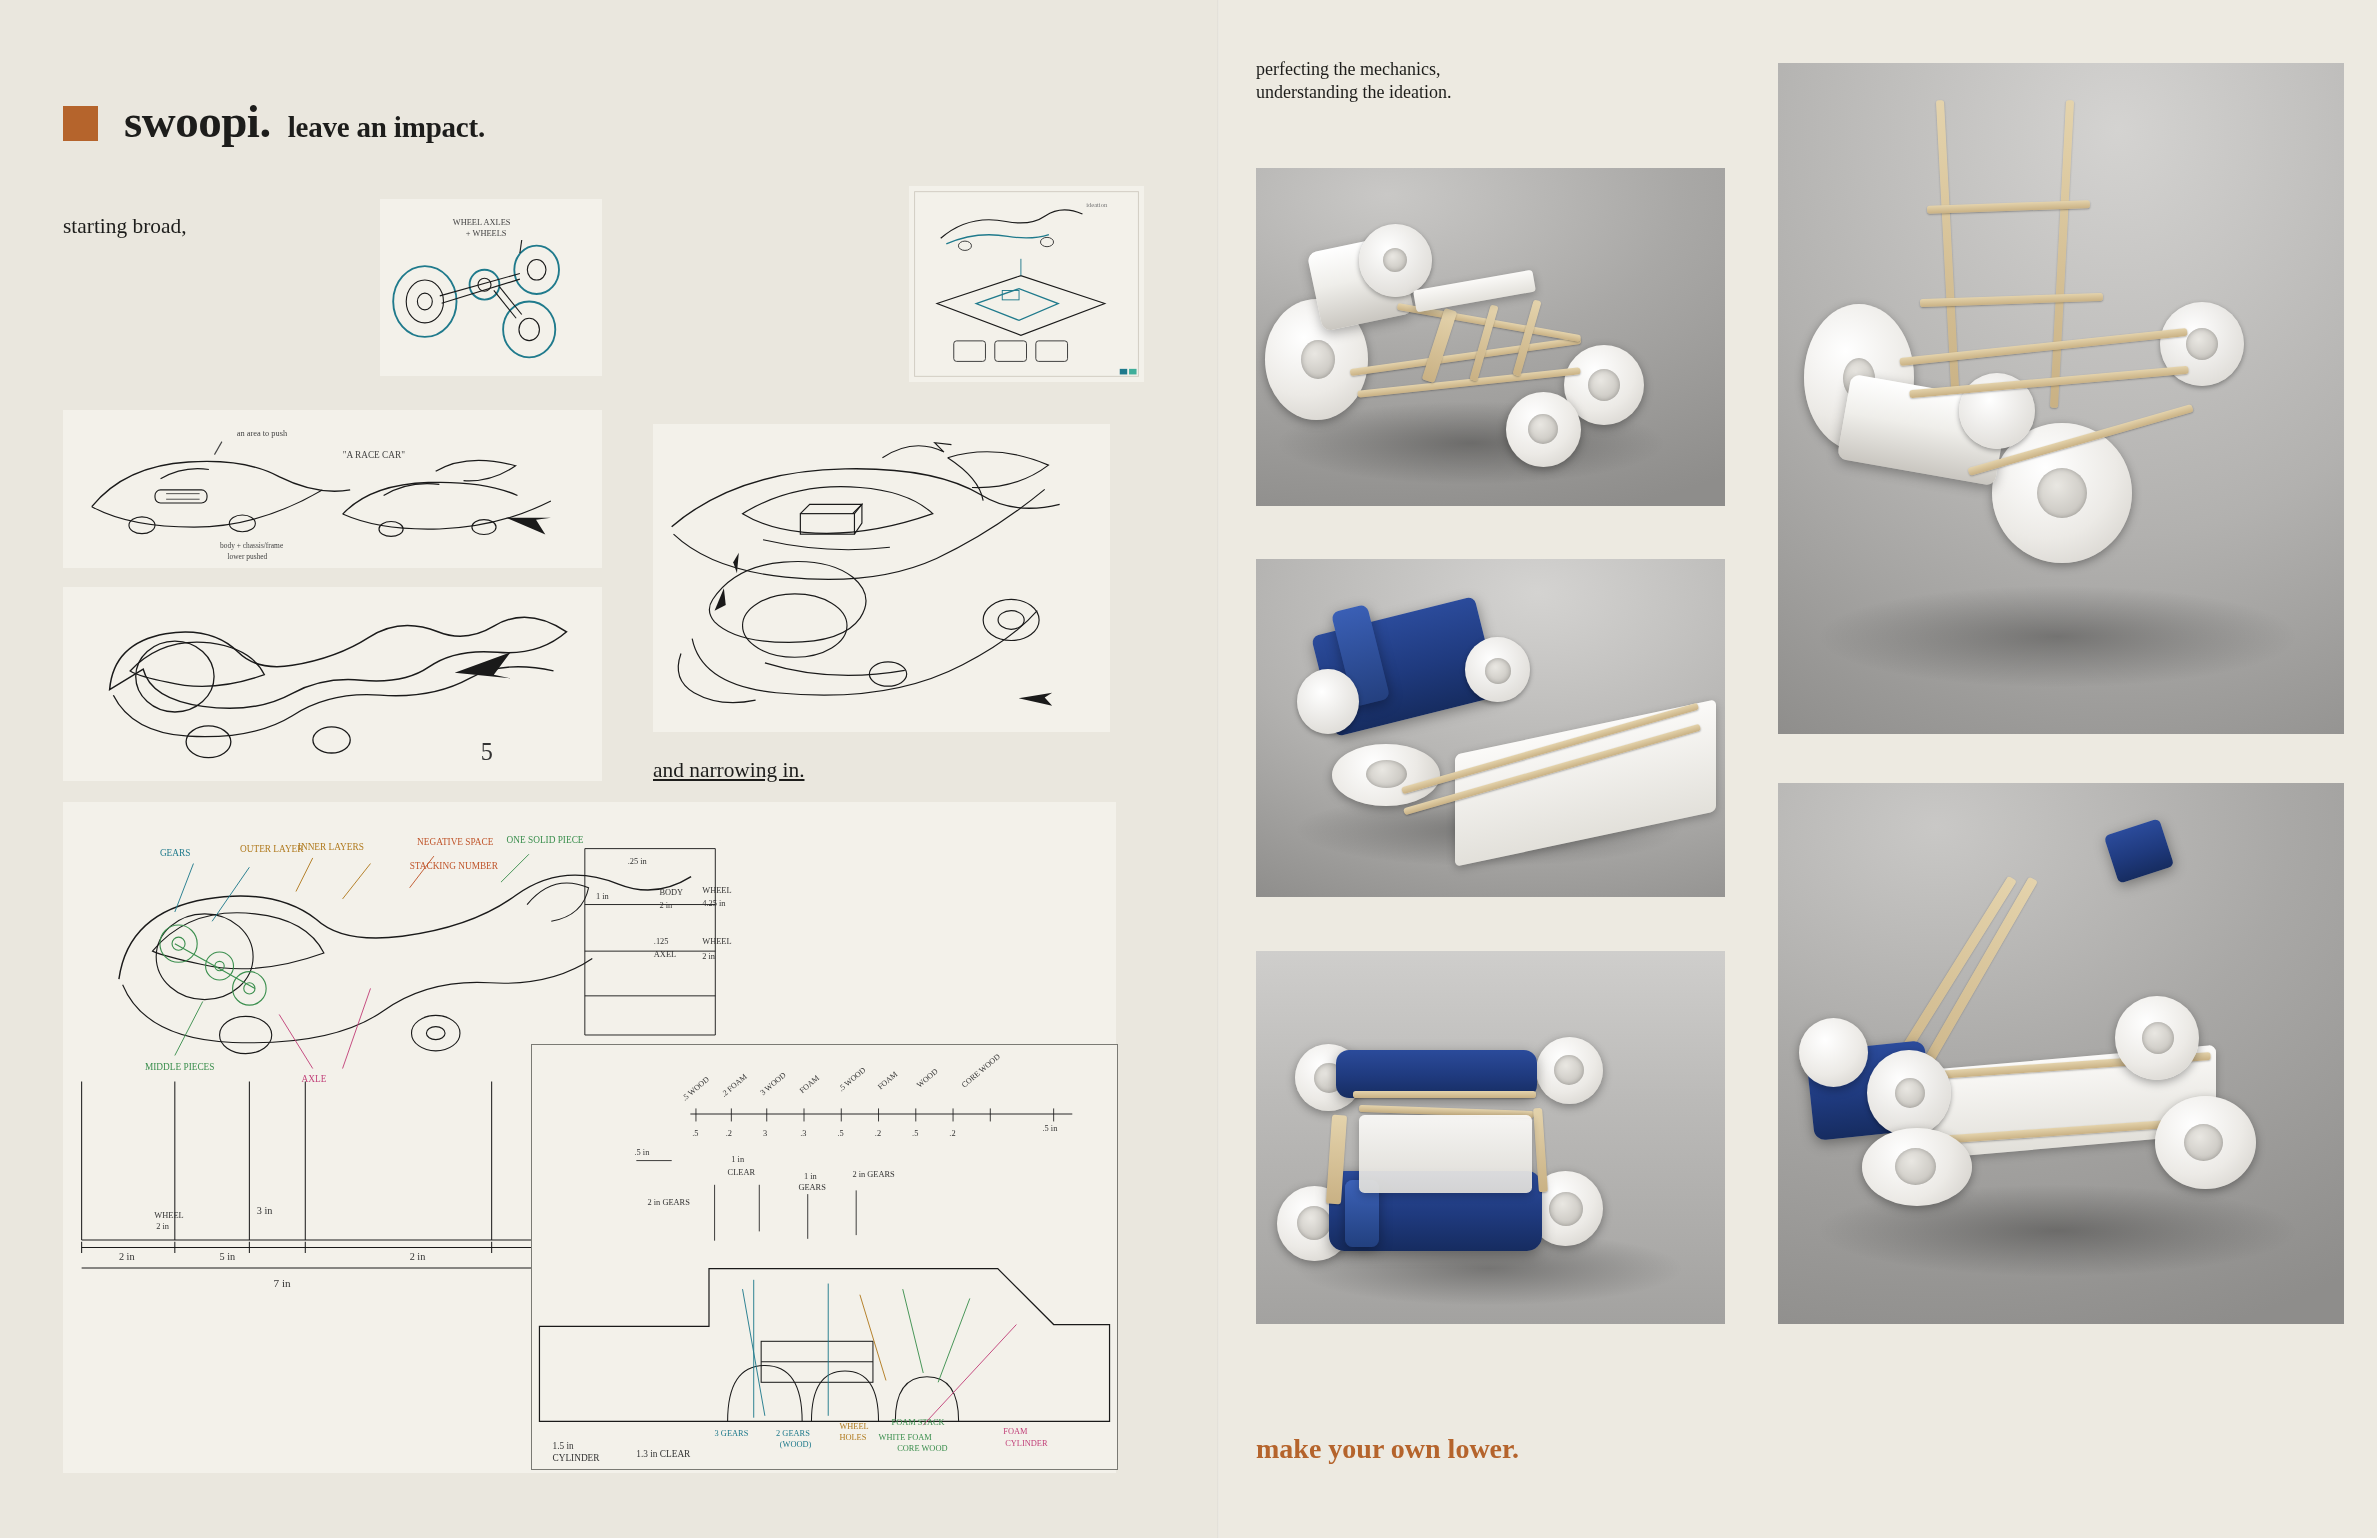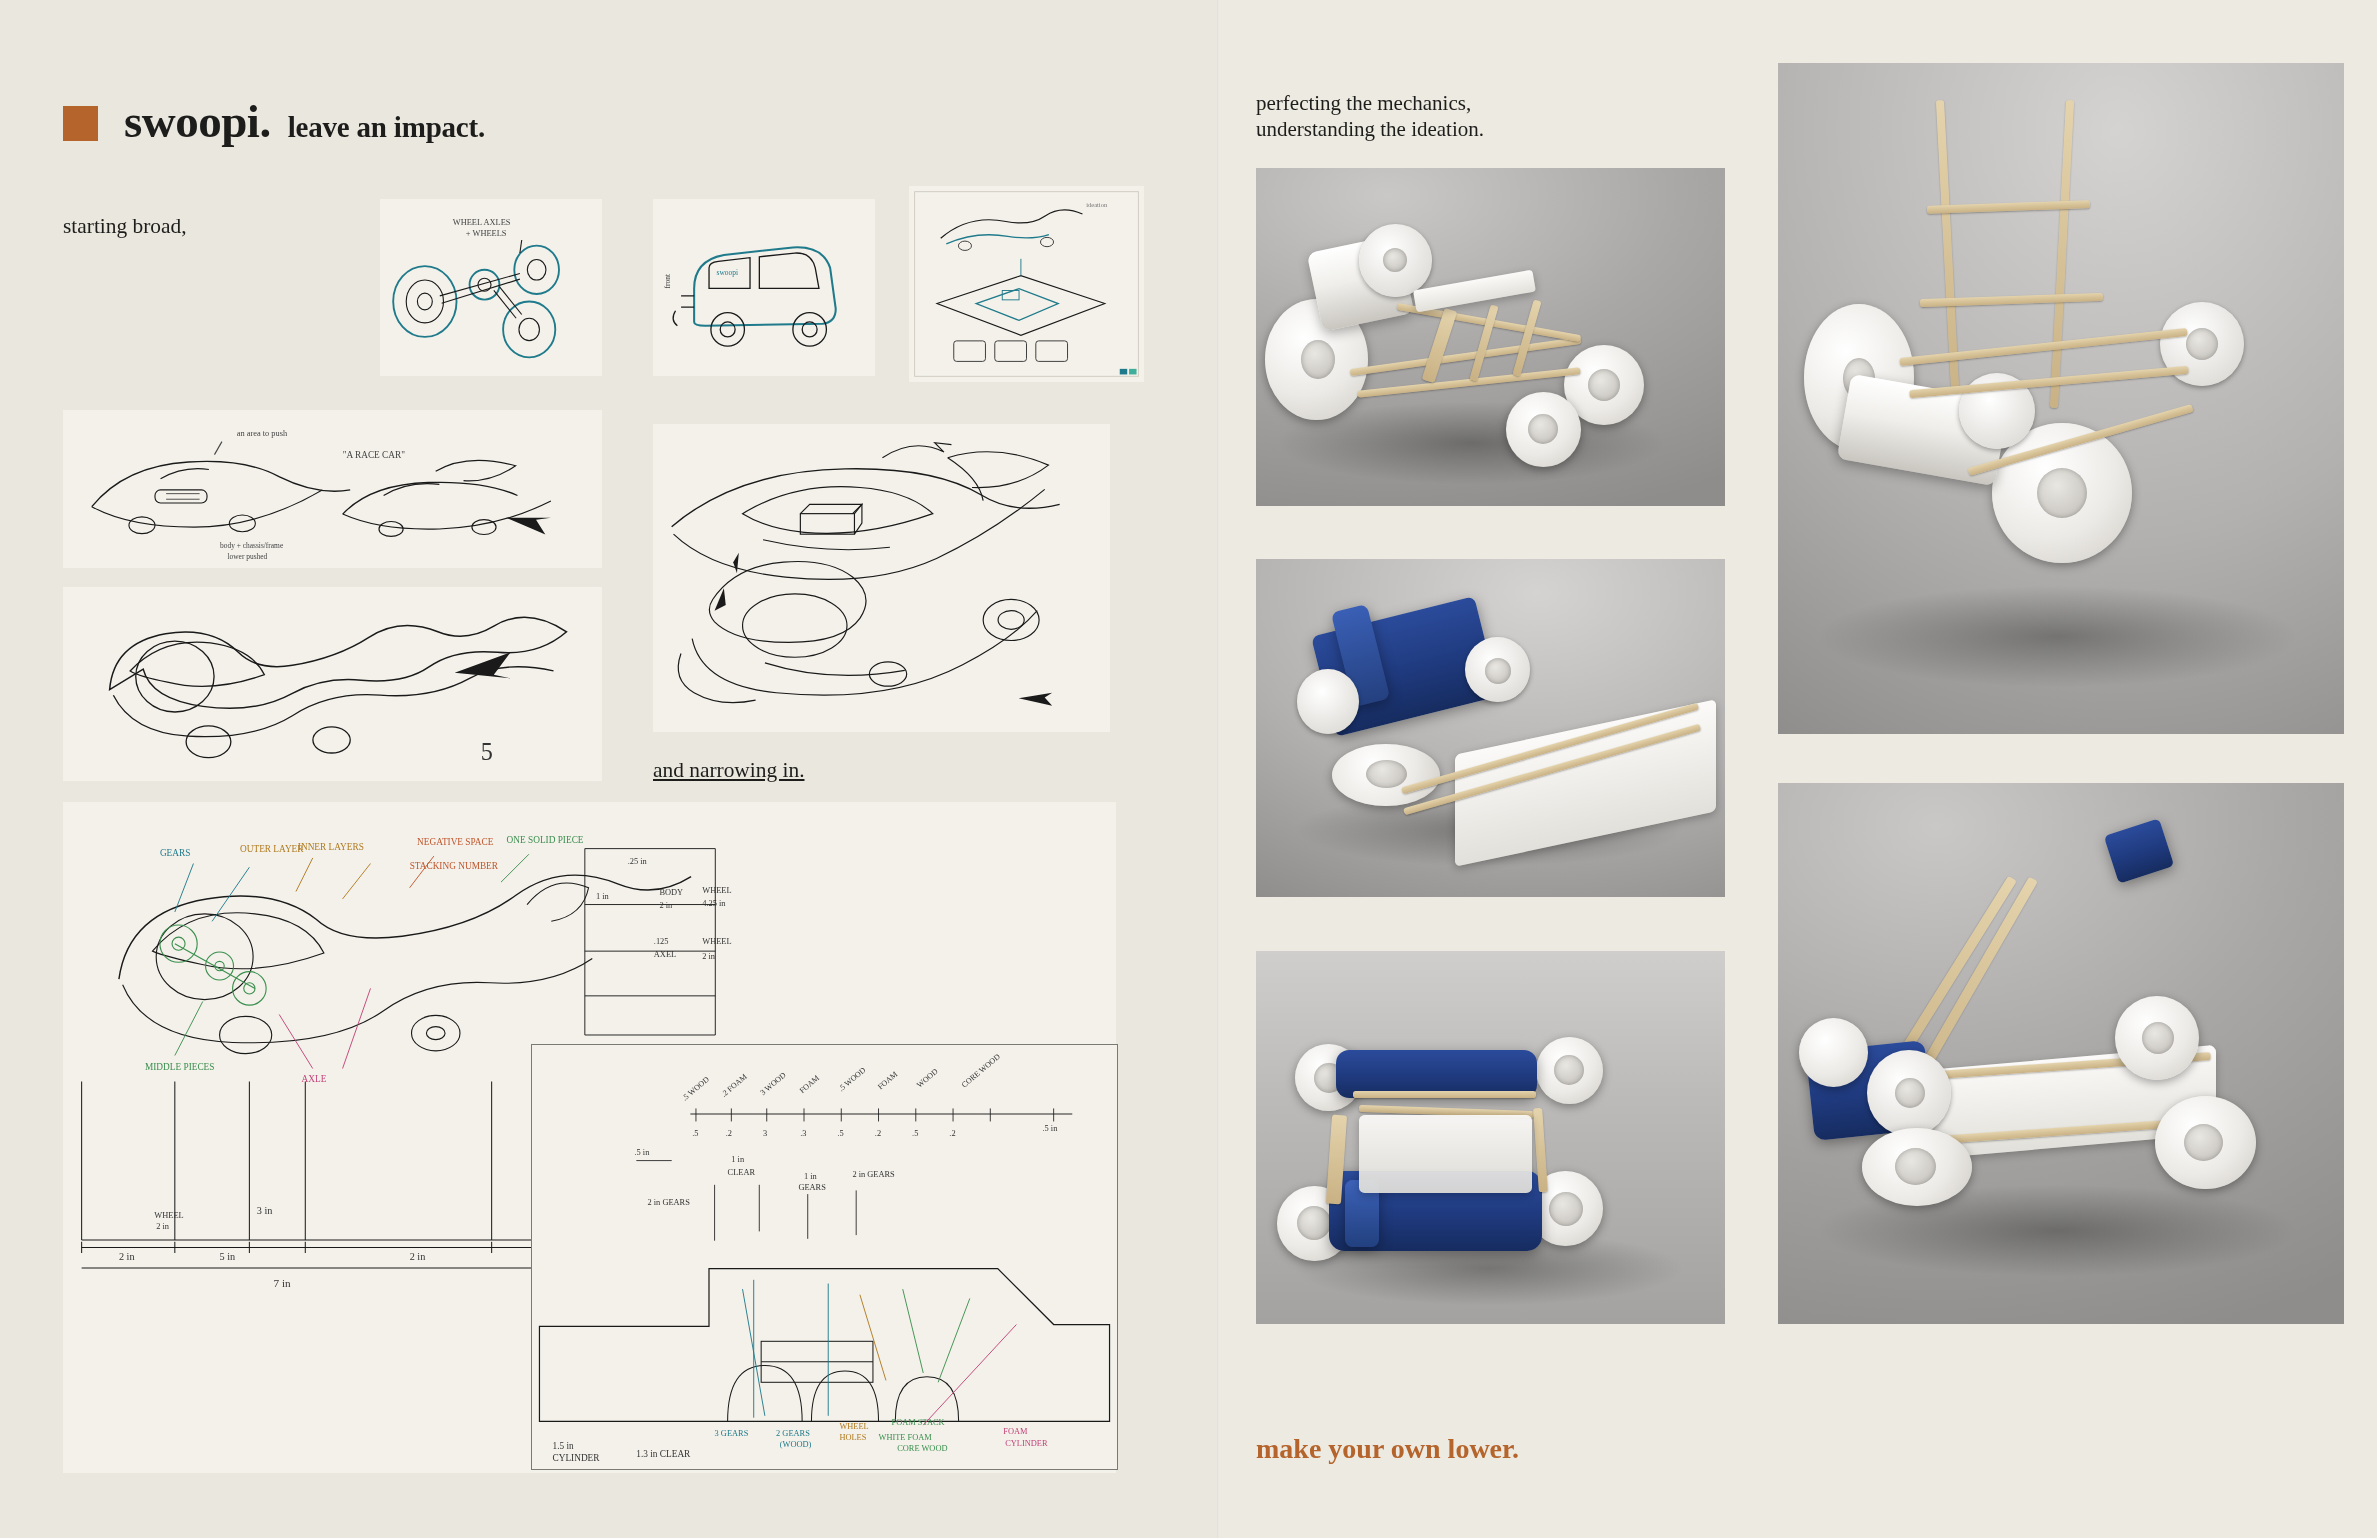--- a/index.html
+++ b/index.html
@@ -73,22 +73,21 @@
 
   .caption {
     position: absolute;
     font-size: 21.4px;
     line-height: 1.25;
   }
   .cap-starting { left: 63px; top: 213px; }
   .cap-narrowing { left: 653px; top: 757px; text-decoration: underline; }
   .cap-mechanics {
     left: 1257px; top: 58px;
-    font-size: 21px;
-    margin-top: 32px;
+    font-size: 18px;
   }
   .cap-path {
     left: 1257px; top: 1431px;
     font-size: 28px;
     font-weight: 700;
     color: #b5642c;
   }
 
   
   .sketch {
@@ -205,37 +204,20 @@
           <ellipse cx="160" cy="140" rx="11" ry="12"></ellipse>
           <path d="M64 104 L150 80"></path>
           <path d="M66 112 L150 86"></path>
           <path d="M122 98 L146 128"></path>
           <path d="M128 94 L152 124"></path>
           <path d="M150 58 L152 44"></path>
         </g>
       </svg>
     </div>
 
-    <div class="sketch" style="left:653px; top:199px; width:222px; height:177px;">
-      <svg width="222" height="177" viewBox="0 0 238 190">
-        <g fill="none" stroke="#1a1a1a" stroke-width="1.4">
-          <path d="M44 132 L44 96 Q44 66 76 60 L150 52 Q182 50 190 74 L196 118 Q196 132 182 134 L56 136 Q44 136 44 132 Z" stroke="#1f7a8c" stroke-width="2.2"></path>
-          <path d="M60 96 L60 74 Q60 68 70 67 L104 63 L104 96 Z"></path>
-          <path d="M114 96 L114 62 L152 58 Q170 57 174 74 L178 96 Z"></path>
-          <circle cx="80" cy="140" r="18"></circle>
-          <circle cx="80" cy="140" r="8"></circle>
-          <circle cx="168" cy="140" r="18"></circle>
-          <circle cx="168" cy="140" r="8"></circle>
-          <path d="M30 104 L44 104 M30 116 L44 116"></path>
-          <path d="M24 120 q-6 10 2 16"></path>
-          <text x="68" y="82" font-family="Liberation Serif, serif" font-size="8" fill="#1f7a8c" stroke="none">swoopi</text>
-          <text x="18" y="96" font-family="Liberation Serif, serif" font-size="8" fill="#444" stroke="none" transform="rotate(-90 18 96)">front</text>
-        </g>
-      </svg>
-    </div>
 
     <div class="sketch" style="left:909px; top:186px; width:235px; height:196px;">
       <svg width="235" height="196" viewBox="0 0 252 210">
         <g fill="none" stroke="#333" stroke-width="1">
           <rect x="6" y="6" width="240" height="198" stroke="#cfcbc0"></rect>
           <path d="M34 56 q30 -26 70 -18 q26 5 42 -6 q18 -12 40 -2" stroke="#1a1a1a" stroke-width="1.3"></path>
           <path d="M40 62 q32 -14 66 -8 q26 4 44 -2" stroke="#1f7a8c" stroke-width="1.4"></path>
           <ellipse cx="60" cy="64" rx="7" ry="5"></ellipse>
           <ellipse cx="148" cy="60" rx="7" ry="5"></ellipse>
           <path d="M30 126 L120 96 L210 126 L120 160 Z" stroke="#1a1a1a" stroke-width="1.2"></path>

